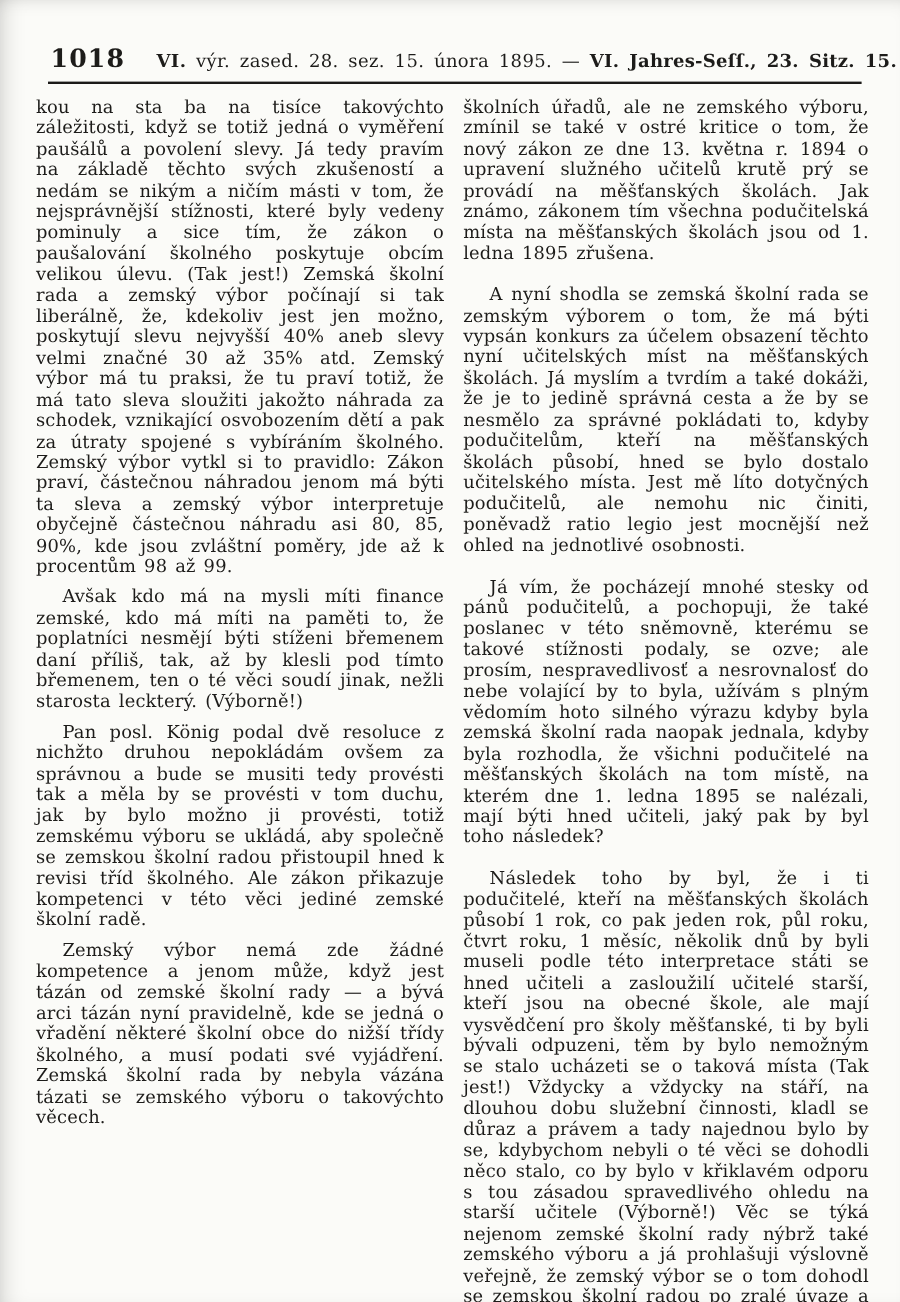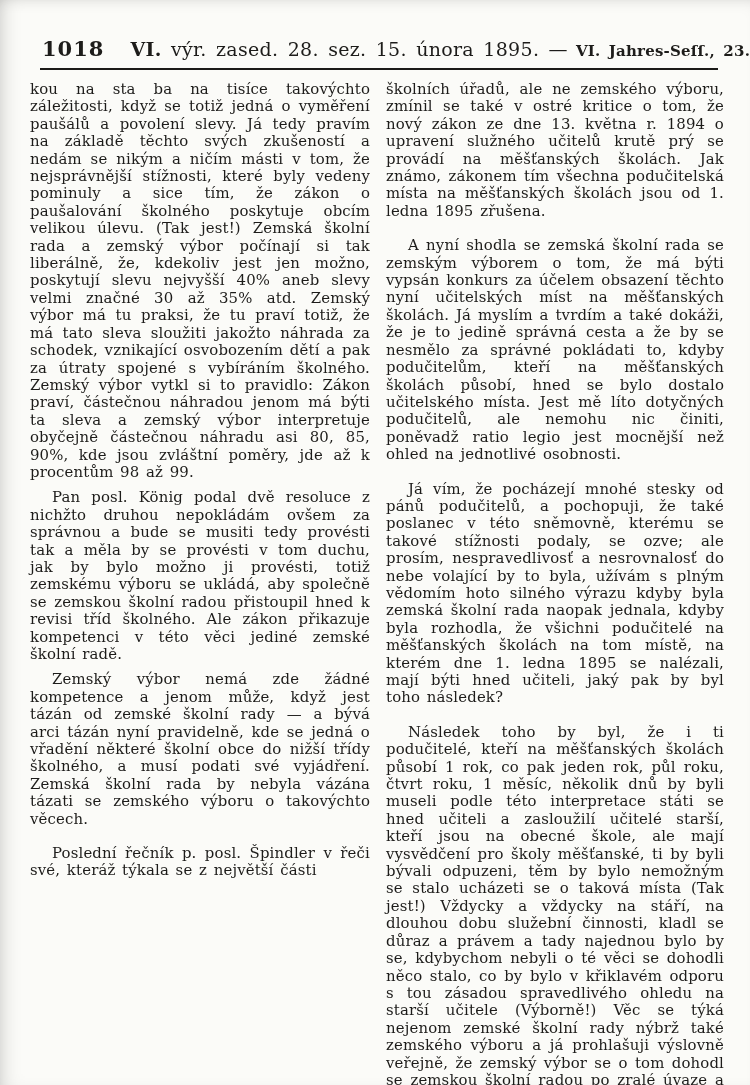--- a/index.html
+++ b/index.html
@@ -19,21 +19,21 @@
     align-items: baseline;
     padding: 0 4px 0 12px;
     white-space: nowrap;
   }
   .page-number {
     font-weight: bold;
     font-size: 21px;
     letter-spacing: 1px;
     margin-right: 26px;
   }
-  .session-cz { font-size: 19px; letter-spacing: .3px; word-spacing: 3px; }
+  .session-cz { font-size: 15px; letter-spacing: .3px; word-spacing: 3px; }
   .session-cz .roman { font-weight: bold; }
   .session-de {
     font-size: 15px;
     font-weight: bold;
     letter-spacing: .2px;
     word-spacing: 3px;
     margin-left: 8px;
   }
   .header-rule {
     border: 0;
@@ -77,23 +77,23 @@
     <span class="session-cz"><span class="roman">VI.</span>
       <span>výr. zased. 28. sez. 15. února 1895. —</span></span>
     <span class="session-de">VI. Jahres-Seſſ., 23. Sitz. 15. Feber 1895.</span>
   </div>
   <hr class="header-rule">
 
   <div class="columns">
 
     <div class="col col-left">
       <p class="cont">kou na sta ba na tisíce takovýchto záležitosti, když se totiž jedná o vyměření paušálů a povolení slevy. Já tedy pravím na základě těchto svých zkušeností a nedám se nikým a ničím másti v tom, že nejsprávnější stížnosti, které byly vedeny pominuly a sice tím, že zákon o paušalování školného poskytuje obcím velikou úlevu. (Tak jest!) Zemská školní rada a zemský výbor počínají si tak liberálně, že, kdekoliv jest jen možno, poskytují slevu nejvyšší 40% aneb slevy velmi značné 30 až 35% atd. Zemský výbor má tu praksi, že tu praví totiž, že má tato sleva sloužiti jakožto náhrada za schodek, vznikající osvobozením dětí a pak za útraty spojené s vybíráním školného. Zemský výbor vytkl si to pravidlo: Zákon praví, částečnou náhradou jenom má býti ta sleva a zemský výbor interpretuje obyčejně částečnou náhradu asi 80, 85, 90%, kde jsou zvláštní poměry, jde až k procentům 98 až 99.</p>
+      <p class="para gap">Avšak kdo má na mysli míti finance zemské, kdo má míti na paměti to, že poplatníci nesmějí býti stíženi břemenem daní příliš, tak, až by klesli pod tímto břemenem, ten o té věci soudí jinak, nežli starosta leckterý. (Výborně!)</p>
       <p class="para gap">Pan posl. König podal dvě resoluce z nichžto druhou nepokládám ovšem za správnou a bude se musiti tedy provésti tak a měla by se provésti v tom duchu, jak by bylo možno ji provésti, totiž zemskému výboru se ukládá, aby společně se zemskou školní radou přistoupil hned k revisi tříd školného. Ale zákon přikazuje kompetenci v této věci jediné zemské školní radě.</p>
       <p class="para gap">Zemský výbor nemá zde žádné kompetence a jenom může, když jest tázán od zemské školní rady — a bývá arci tázán nyní pravidelně, kde se jedná o vřadění některé školní obce do nižší třídy školného, a musí podati své vyjádření. Zemská školní rada by nebyla vázána tázati se zemského výboru o takovýchto věcech.</p>
-      <p class="para">Poslední řečník p. posl. Špindler v řeči své, kteráž týkala se z největší části</p>
     </div>
 
     <div class="col-divider"></div>
 
     <div class="col col-right">
       <p class="cont">školních úřadů, ale ne zemského výboru, zmínil se také v ostré kritice o tom, že nový zákon ze dne 13. května r. 1894 o upravení služného učitelů krutě prý se provádí na měšťanských školách. Jak známo, zákonem tím všechna podučitelská místa na měšťanských školách jsou od 1. ledna 1895 zřušena.</p>
       <p class="para">A nyní shodla se zemská školní rada se zemským výborem o tom, že má býti vypsán konkurs za účelem obsazení těchto nyní učitelských míst na měšťanských školách. Já myslím a tvrdím a také dokáži, že je to jedině správná cesta a že by se nesmělo za správné pokládati to, kdyby podučitelům, kteří na měšťanských školách působí, hned se bylo dostalo učitelského místa. Jest mě líto dotyčných podučitelů, ale nemohu nic činiti, poněvadž ratio legio jest mocnější než ohled na jednotlivé osobnosti.</p>
       <p class="para">Já vím, že pocházejí mnohé stesky od pánů podučitelů, a pochopuji, že také poslanec v této sněmovně, kterému se takové stížnosti podaly, se ozve; ale prosím, nespravedlivosť a nesrovnalosť do nebe volající by to byla, užívám s plným vědomím hoto silného výrazu kdyby byla zemská školní rada naopak jednala, kdyby byla rozhodla, že všichni podučitelé na měšťanských školách na tom místě, na kterém dne 1. ledna 1895 se nalézali, mají býti hned učiteli, jaký pak by byl toho následek?</p>
       <p class="para">Následek toho by byl, že i ti podučitelé, kteří na měšťanských školách působí 1 rok, co pak jeden rok, půl roku, čtvrt roku, 1 měsíc, několik dnů by byli museli podle této interpretace státi se hned učiteli a zasloužilí učitelé starší, kteří jsou na obecné škole, ale mají vysvědčení pro školy měšťanské, ti by byli bývali odpuzeni, těm by bylo nemožným se stalo ucházeti se o taková místa (Tak jest!) Vždycky a vždycky na stáří, na dlouhou dobu služební činnosti, kladl se důraz a právem a tady najednou bylo by se, kdybychom nebyli o té věci se dohodli něco stalo, co by bylo v křiklavém odporu s tou zásadou spravedlivého ohledu na starší učitele (Výborně!) Věc se týká nejenom zemské školní rady nýbrž také zemského výboru a já prohlašuji výslovně veřejně, že zemský výbor se o tom dohodl se zemskou školní radou po zralé úvaze a zemský výbor jednal dobře a správně. (Výborně!)</p>
     </div>

